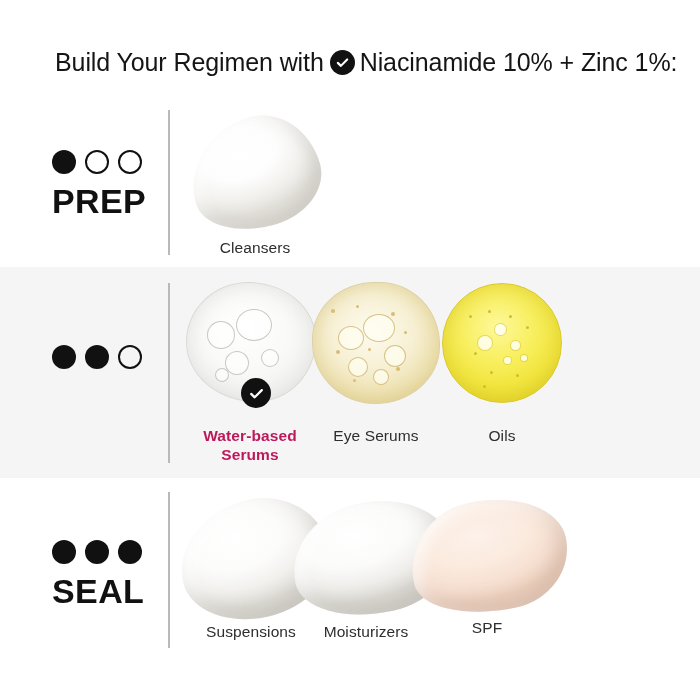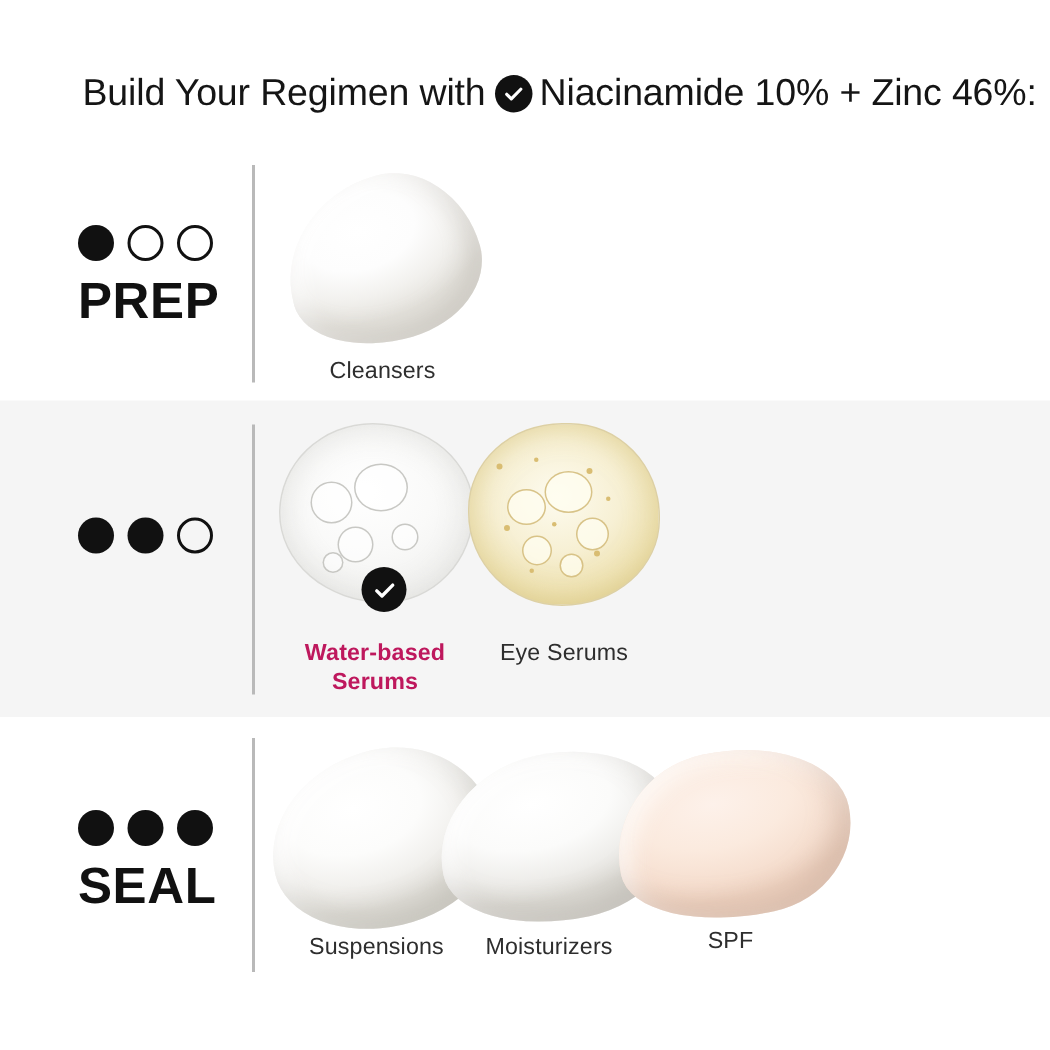--- a/index.html
+++ b/index.html
@@ -169,21 +169,21 @@
 
 <div class="page">
 
   <div class="title">
     <span class="t-seg">Build Your Regimen with</span>
     <span class="check-badge small">
       <svg width="15" height="15" viewBox="0 0 24 24" aria-hidden="true">
         <path d="M4.5 12.6 L9.4 17.4 L19.5 7.2" fill="none" stroke="#ffffff" stroke-width="3.4" stroke-linecap="round" stroke-linejoin="round"></path>
       </svg>
     </span>
-    <span class="t-seg">Niacinamide 10% + Zinc 46%:</span>
+    <span class="t-seg">Niacinamide 10% + Zinc 1%:</span>
   </div>
 
   <div class="band prep"></div>
 
   <div class="stage" style="top:96px;height:171px;text-align:right;">
     <div class="dots" style="left:52px;top:54px;">
       <span class="dot filled"></span>
       <span class="dot empty"></span>
       <span class="dot empty"></span>
     </div>
@@ -247,20 +247,40 @@
           <span class="spk" style="width:4px;height:4px;left:18%;top:56%;"></span>
           <span class="spk" style="width:3px;height:3px;left:44%;top:54%;"></span>
           <span class="spk" style="width:4px;height:4px;left:66%;top:70%;"></span>
           <span class="spk" style="width:3px;height:3px;left:32%;top:80%;"></span>
         </div>
       </div>
       <div class="label" style="margin-top:22px;">Eye Serums</div>
     </div>
 
 
+    <div class="product" style="margin-left:2px;">
+      <div class="swatch-wrap" style="width:120px;height:122px;">
+        <div class="swatch sw-oils" style="position:absolute;left:0;top:1px;">
+          <span class="bub" style="width:14px;height:14px;left:30%;top:44%;"></span>
+          <span class="bub" style="width:11px;height:11px;left:44%;top:34%;"></span>
+          <span class="bub" style="width:9px;height:9px;left:58%;top:48%;"></span>
+          <span class="bub" style="width:7px;height:7px;left:52%;top:62%;"></span>
+          <span class="bub" style="width:6px;height:6px;left:66%;top:60%;"></span>
+          <span class="spk" style="width:3px;height:3px;left:22%;top:26%;"></span>
+          <span class="spk" style="width:3px;height:3px;left:38%;top:22%;"></span>
+          <span class="spk" style="width:3px;height:3px;left:56%;top:26%;"></span>
+          <span class="spk" style="width:3px;height:3px;left:70%;top:36%;"></span>
+          <span class="spk" style="width:3px;height:3px;left:26%;top:58%;"></span>
+          <span class="spk" style="width:3px;height:3px;left:40%;top:74%;"></span>
+          <span class="spk" style="width:3px;height:3px;left:62%;top:76%;"></span>
+          <span class="spk" style="width:3px;height:3px;left:34%;top:86%;"></span>
+        </div>
+      </div>
+      <div class="label" style="margin-top:22px;">Oils</div>
+    </div>
   </div>
 
   <div class="band seal"></div>
 
   <div class="stage" style="top:478px;height:182px;">
     <div class="dots" style="left:52px;top:62px;">
       <span class="dot filled"></span>
       <span class="dot filled"></span>
       <span class="dot filled"></span>
     </div>

